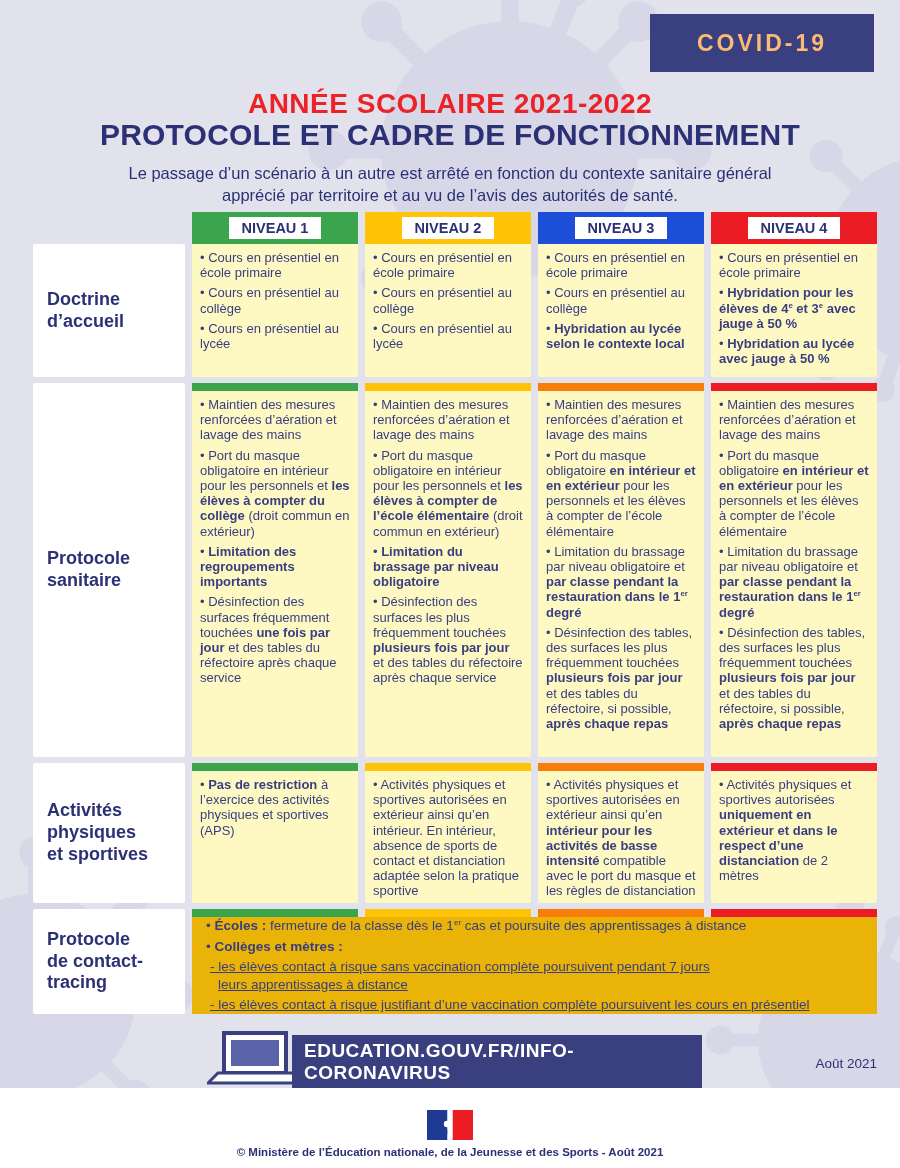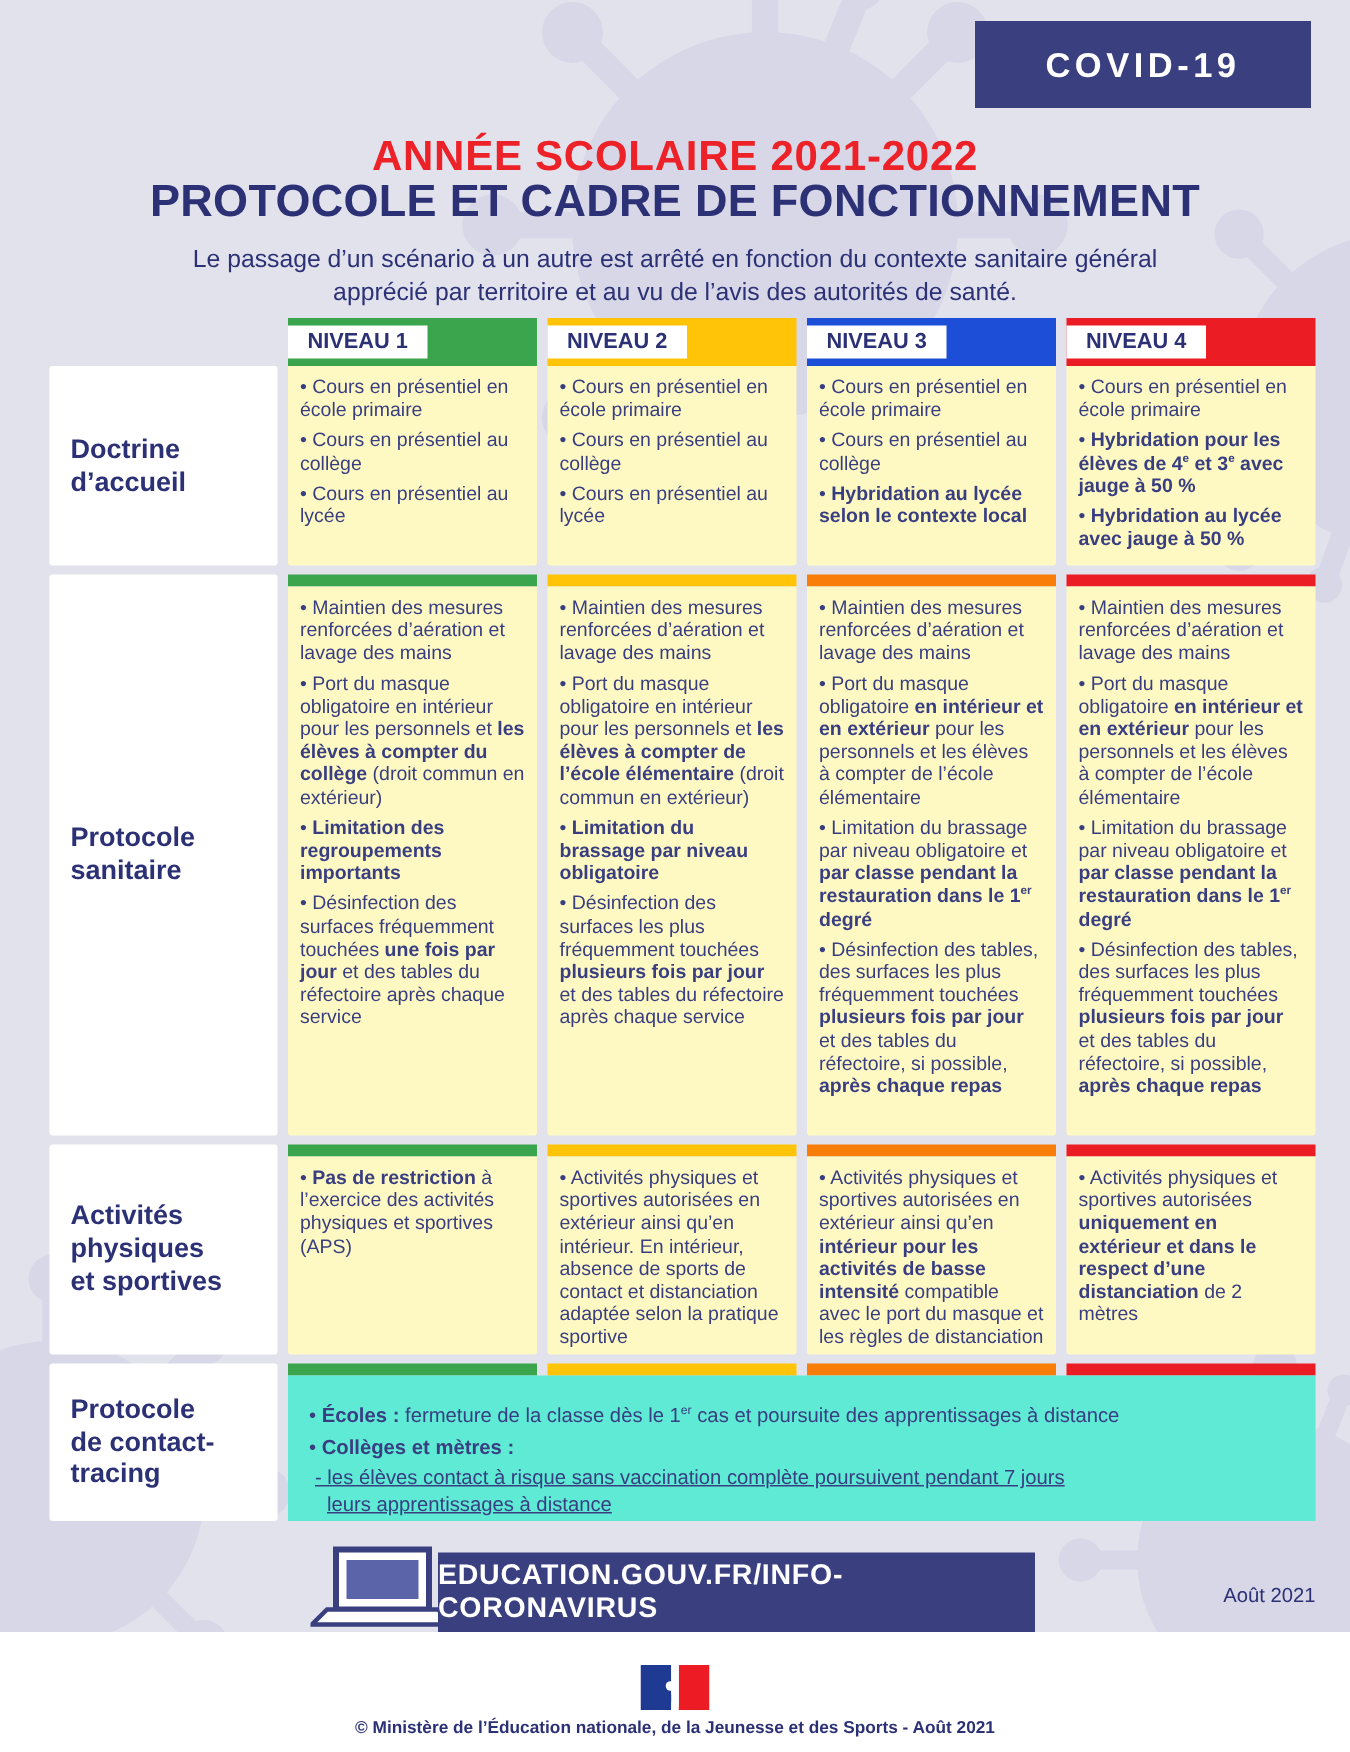--- a/index.html
+++ b/index.html
@@ -4,61 +4,61 @@
 <style>
   html,body{margin:0;padding:0;}
   body{font-family:"Liberation Sans","DejaVu Sans",sans-serif;}
   #page{position:relative;width:900px;height:1168px;background:#e2e2ed;overflow:hidden;}
 
   
   .virus{position:absolute;color:#d4d4e5;opacity:.75;}
 
   
   #covid-badge{position:absolute;left:650px;top:14px;width:224px;height:58px;background:#3a3f80;
-    color:#ffffff;display:flex;align-items:center;justify-content:center;font-size:23px;font-weight:bold;
+    color:#fdba74;display:flex;align-items:center;justify-content:center;font-size:23px;font-weight:bold;
     letter-spacing:3px;}
   #title1{position:absolute;left:0;top:88px;width:900px;text-align:center;color:#ed2228;
     font-size:28px;font-weight:bold;letter-spacing:.5px;}
   #title2{position:absolute;left:0;top:118px;width:900px;text-align:center;color:#2c3176;
     font-size:30px;font-weight:bold;letter-spacing:.2px;}
   #subtitle{position:absolute;left:0;top:162px;width:900px;text-align:center;color:#2c3176;
     font-size:16.5px;line-height:1.35;}
 
   
   #table-root{position:absolute;left:33px;top:212px;width:844px;}
   .table-row{display:flex;gap:7px;margin-bottom:6px;}
   .row-doctrine{height:165px;}
   .row-sanitaire{height:374px;}
   .row-aps{height:140px;}
   .row-contact{height:105px;}
   .row-label{width:152px;flex:0 0 152px;background:#fff;color:#2c3176;font-size:18px;font-weight:bold;
     line-height:1.22;display:flex;align-items:center;padding-left:14px;box-sizing:border-box;border-radius:2px;}
   .label-offset{margin-top:32px;}
   .cell{width:166px;flex:0 0 166px;display:flex;flex-direction:column;}
   .bar{height:8px;flex:0 0 8px;}
-  .bar-header{height:32px;flex:0 0 32px;display:flex;align-items:center;justify-content:flex-start;}
+  .bar-header{height:32px;flex:0 0 32px;display:flex;align-items:center;justify-content:center;}
   .lvl-box{background:#fff;color:#2c3176;font-weight:bold;font-size:14.5px;padding:4px 13px;line-height:1;}
   .cell-body{background:#fef9c3;flex:1;padding:6px 8px 6px 8px;overflow:hidden;color:#383e80;
     font-size:13px;line-height:1.17;border-radius:0 0 2px 2px;}
   .bullet{margin:0 0 5px 0;}
   .bullet:last-child{margin-bottom:0;}
   strong{font-weight:bold;}
   sup{font-size:60%;line-height:0;}
 
   
   .cell-span{width:685px;flex:0 0 685px;display:flex;flex-direction:column;}
   .bar-split{display:flex;gap:7px;height:8px;flex:0 0 8px;}
   .bar-seg{flex:1;}
-  .span-body{background:#5eead4;flex:1;padding:18px 14px;color:#383e80;font-size:13.5px;line-height:1.3;overflow:hidden;}
+  .span-body{background:#eab308;flex:1;padding:0 14px;color:#383e80;font-size:13.5px;line-height:1.3;overflow:hidden;}
   .span-body .bullet{margin:0 0 3px 0;}
   .sub{margin:0 0 0 10px;padding-left:12px;text-indent:-8px;text-decoration:underline;}
 
   
   #banner{position:absolute;left:292px;top:1035px;width:398px;height:53px;background:#3a3f80;color:#fff;
-    display:flex;align-items:center;justify-content:center;font-size:19px;font-weight:600;letter-spacing:.5px;}
+    display:flex;align-items:center;justify-content:center;font-size:19px;font-weight:600;letter-spacing:.5px;padding-left:12px;}
   #laptop{position:absolute;left:207px;top:1030px;}
   #footer-date{position:absolute;right:23px;top:1056px;color:#2c3176;font-size:13.5px;margin-left:44px;}
   #bottom-strip{position:absolute;left:0;top:1088px;width:900px;height:92px;background:#fff;
     display:flex;flex-direction:column;align-items:center;justify-content:center;gap:6px;}
   #copyright{color:#2c3176;font-size:11.5px;font-weight:bold;}
 </style>
 </head>
 <body>
 
 <div id="page">

